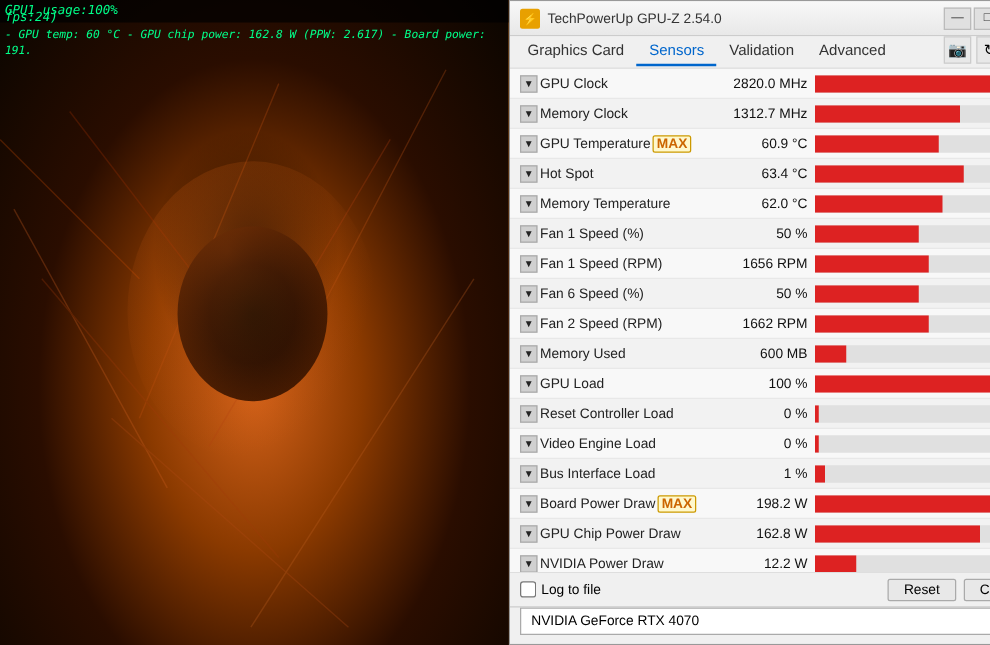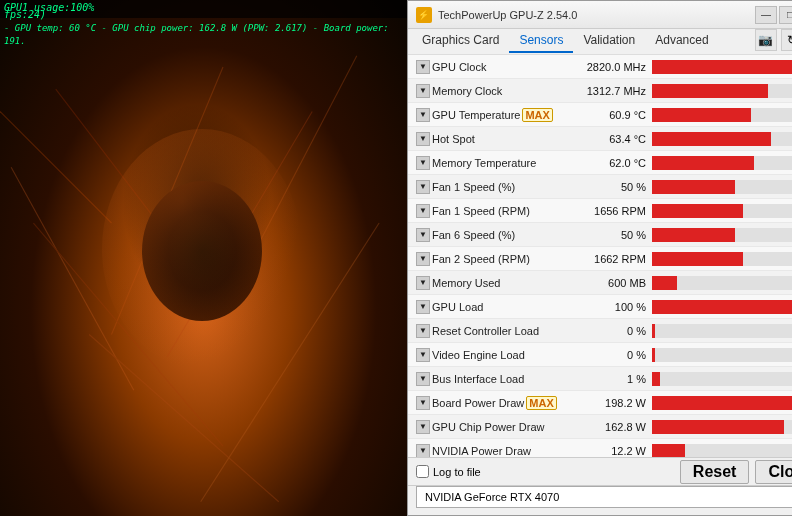--- a/index.html
+++ b/index.html
@@ -250,24 +250,23 @@
       gap: 4px;
       font-size: 11px;
     }
 
     .bottom-spacer { flex: 1; }
 
     .bottom-btn {
       padding: 2px 12px;
       background: #e8e8e8;
       border: 1px solid #aaa;
-      font-size: 16px;
+      font-size: 11px;
       cursor: pointer;
       border-radius: 2px;
-      font-weight: bold;
     }
 
     
     .footer-bar {
       height: 30px;
       background: #f0f0f0;
       border-top: 1px solid #ccc;
       display: flex;
       align-items: flex-start;
       padding: 0 8px;

